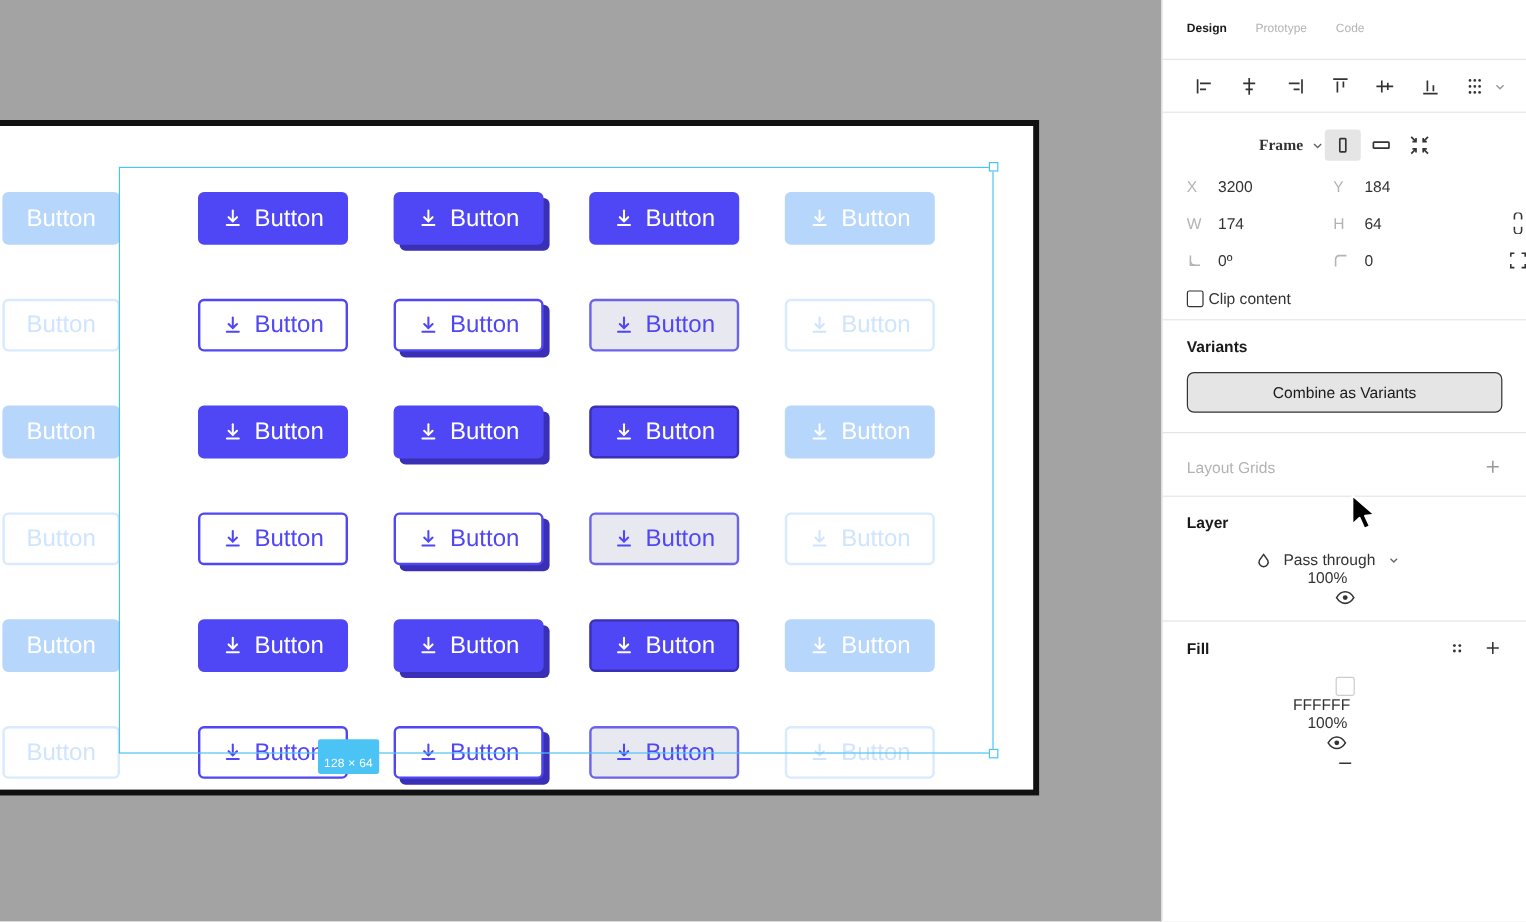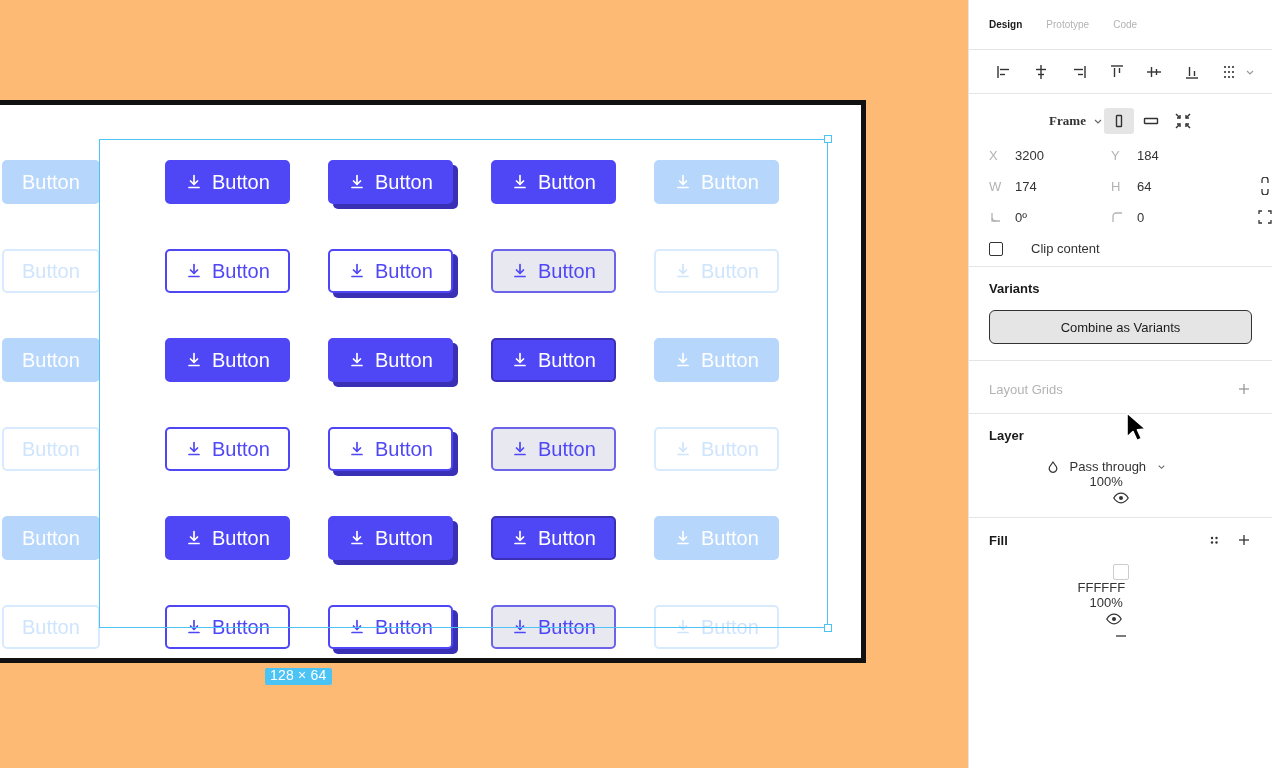--- a/index.html
+++ b/index.html
@@ -9,21 +9,21 @@
     background: #f0f0f0;
     overflow: hidden;
   }
 
   #app { position: relative; width: 1272px; height: 768px; }
 
   
   #canvas-area {
     position: absolute; left: 0; top: 0;
     width: 968px; height: 768px;
-    background: #fdba74;
+    background: #a3a3a3;
     overflow: hidden;
   }
 
   
   #frame {
     position: absolute;
     left: -6px; top: 100px;
     width: 872px; height: 563px;
     background: #ffffff;
     border: 5px solid #111111;
@@ -81,26 +81,26 @@
   }
   .handle {
     position: absolute; width: 8px; height: 8px;
     background: #ffffff; border: 1.5px solid #4cc3f5;
   }
   .h-tr { right: -5px; top: -5px; }
   .h-br { right: -5px; bottom: -5px; }
 
   #size-badge {
     position: absolute;
-    left: 265px; top: 668px;
+    left: 265px; top: 616px;
     background: #4cc3f5;
     color: #ffffff;
-    font-size: 14px;
+    font-size: 10px;
     font-family: "Liberation Sans", sans-serif;
-    padding: 0 5px 3px;
+    padding: 16px 5px 3px;
     border-radius: 2px;
     letter-spacing: .2px;
     line-height: 1;
   }
 
   
   #panel {
     position: absolute; right: 0; top: 0;
     width: 304px; height: 768px;
     background: #ffffff;
@@ -160,21 +160,21 @@
     row-gap: 14px;
     align-items: center;
   }
   .prop {
     display: flex; align-items: center; gap: 12px;
   }
   .prop-lab { color: #b3b3b3; width: 14px; display: flex; align-items: center; }
   .prop-val { font-size: 13px; color: #333; }
   .prop-icon { display: flex; align-items: center; justify-content: flex-end; }
 
-  .clip-row { display: flex; align-items: center; gap: 28px; margin-top: 16px; }
+  .clip-row { display: flex; align-items: center; gap: 4px; margin-top: 16px; }
   .cbox { width: 14px; height: 14px; border: 1.5px solid #333; border-radius: 2px; }
 
   .variant-btn {
     width: 100%; height: 34px;
     border: 1px solid #333;
     border-radius: 6px;
     background: #e5e5e5;
     font-size: 13px;
     color: #1a1a1a;
     font-family: "Liberation Sans", sans-serif;

